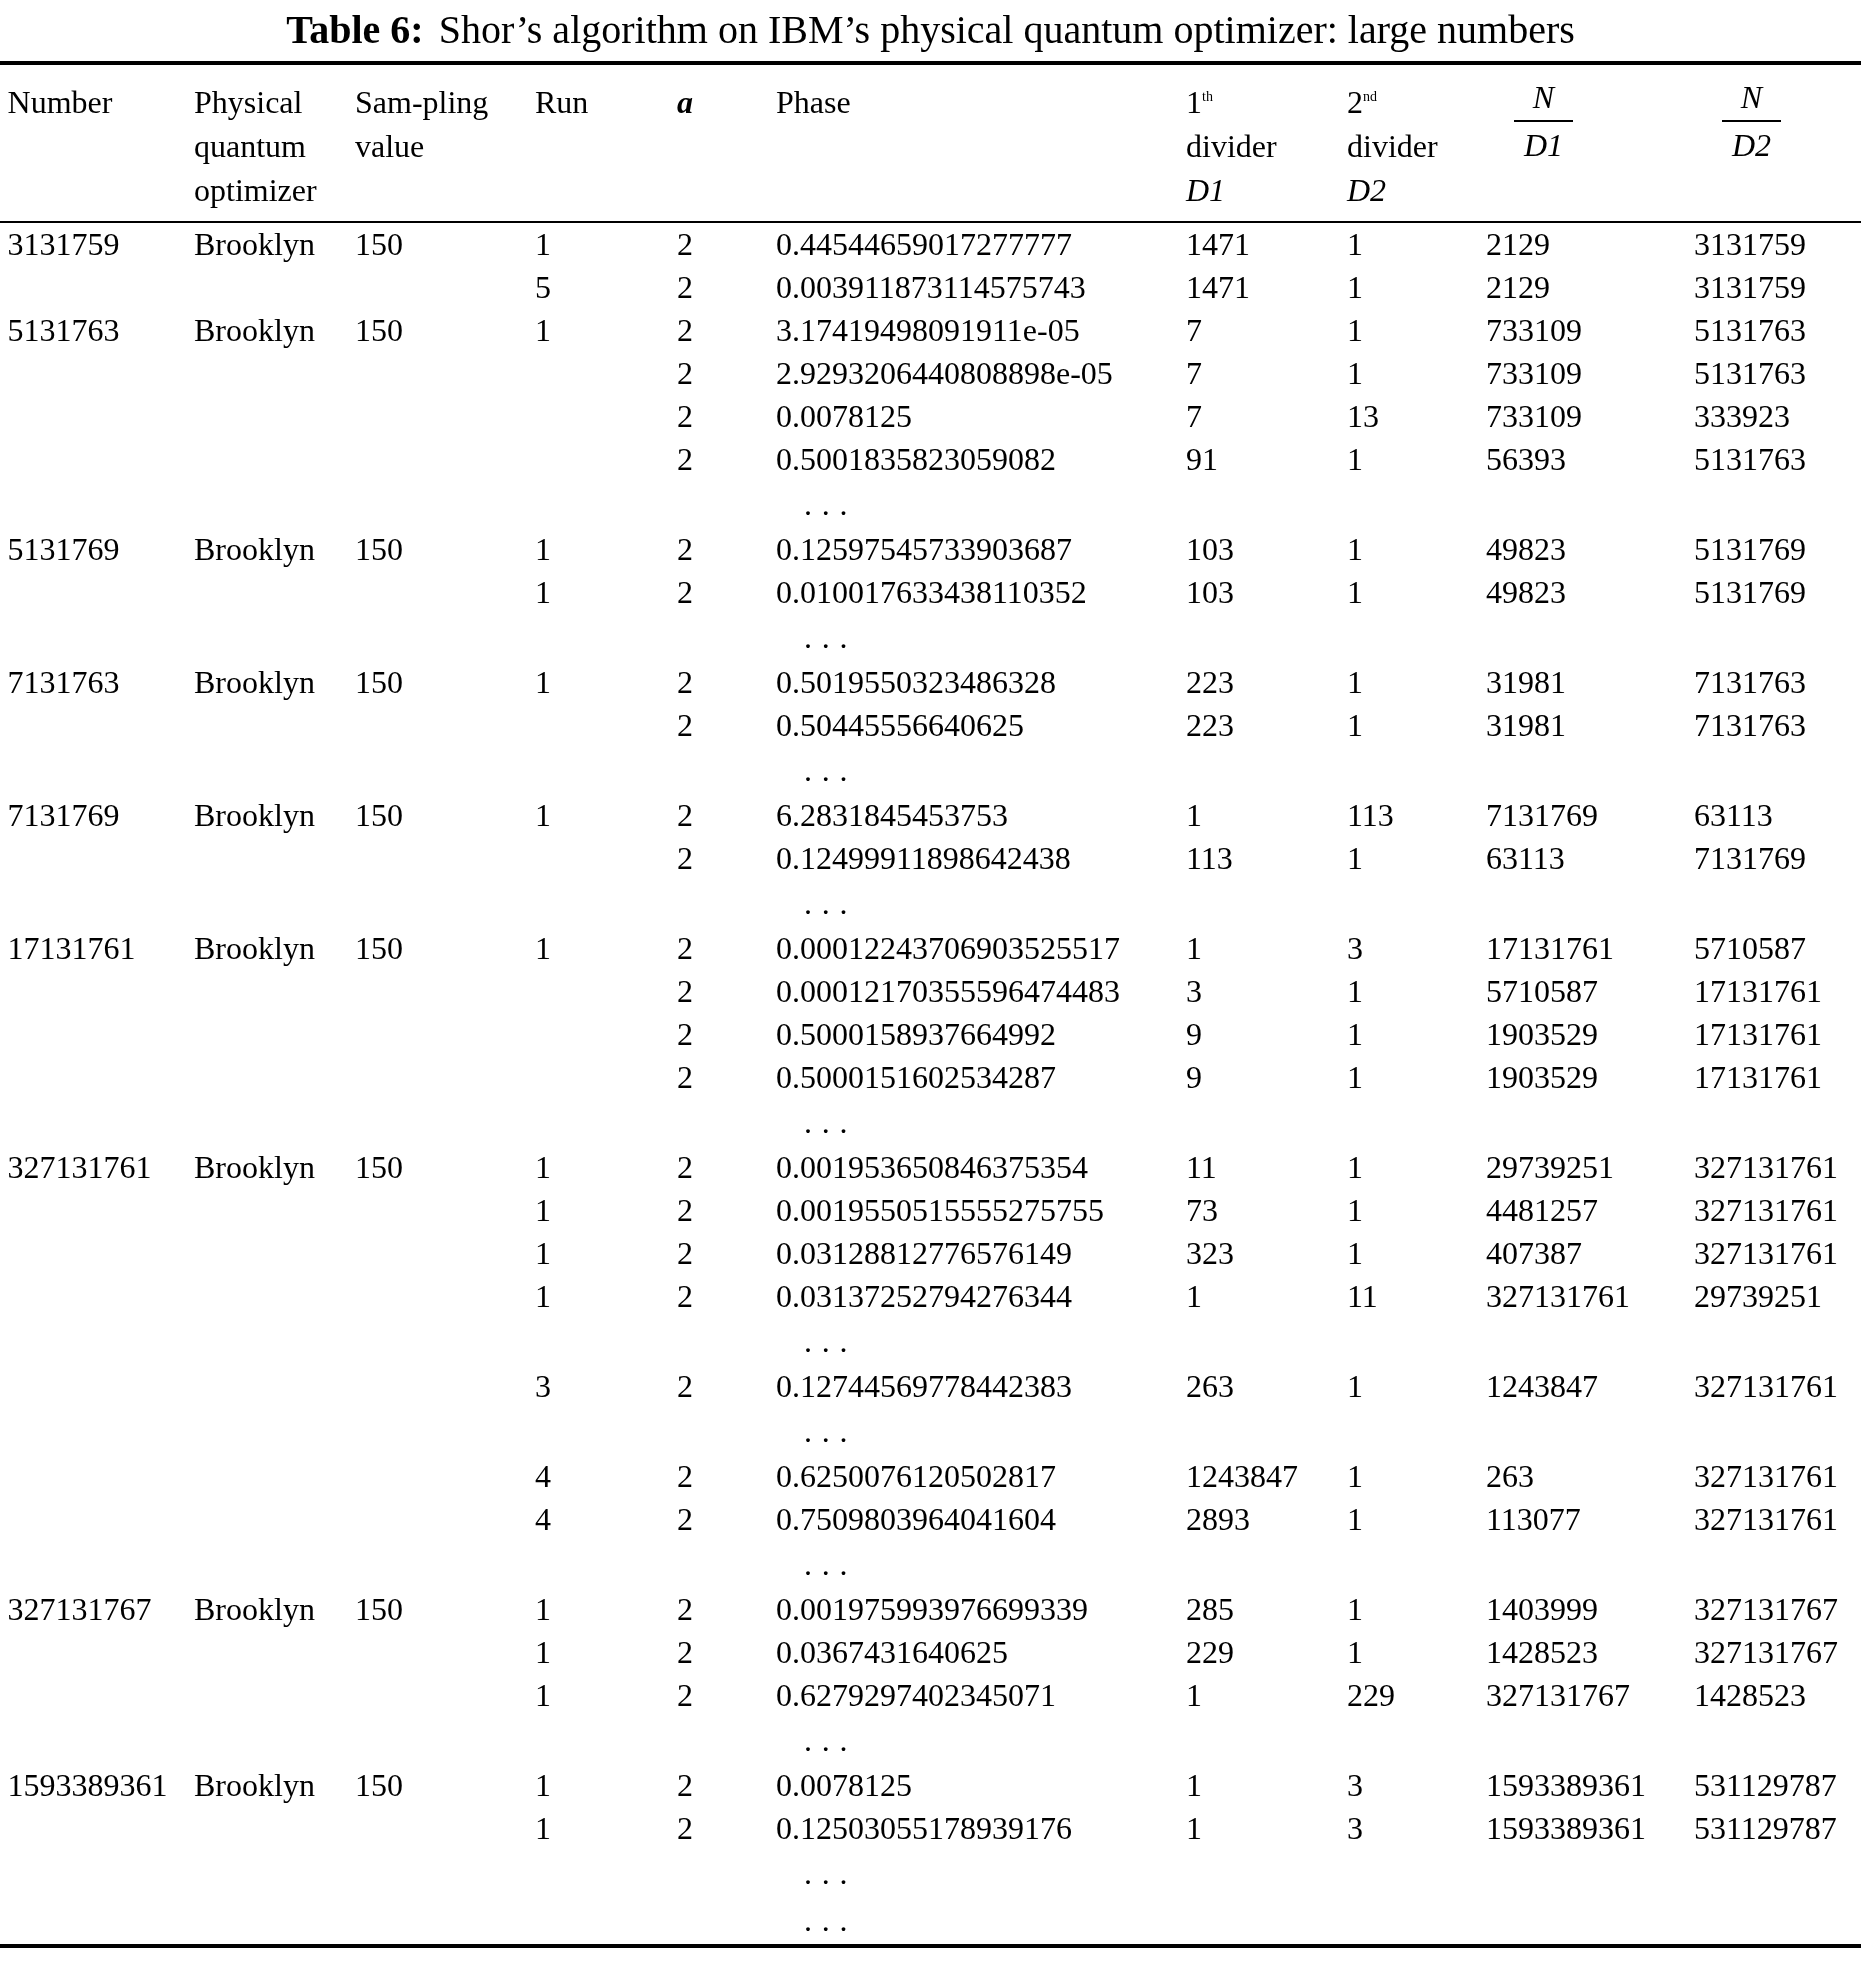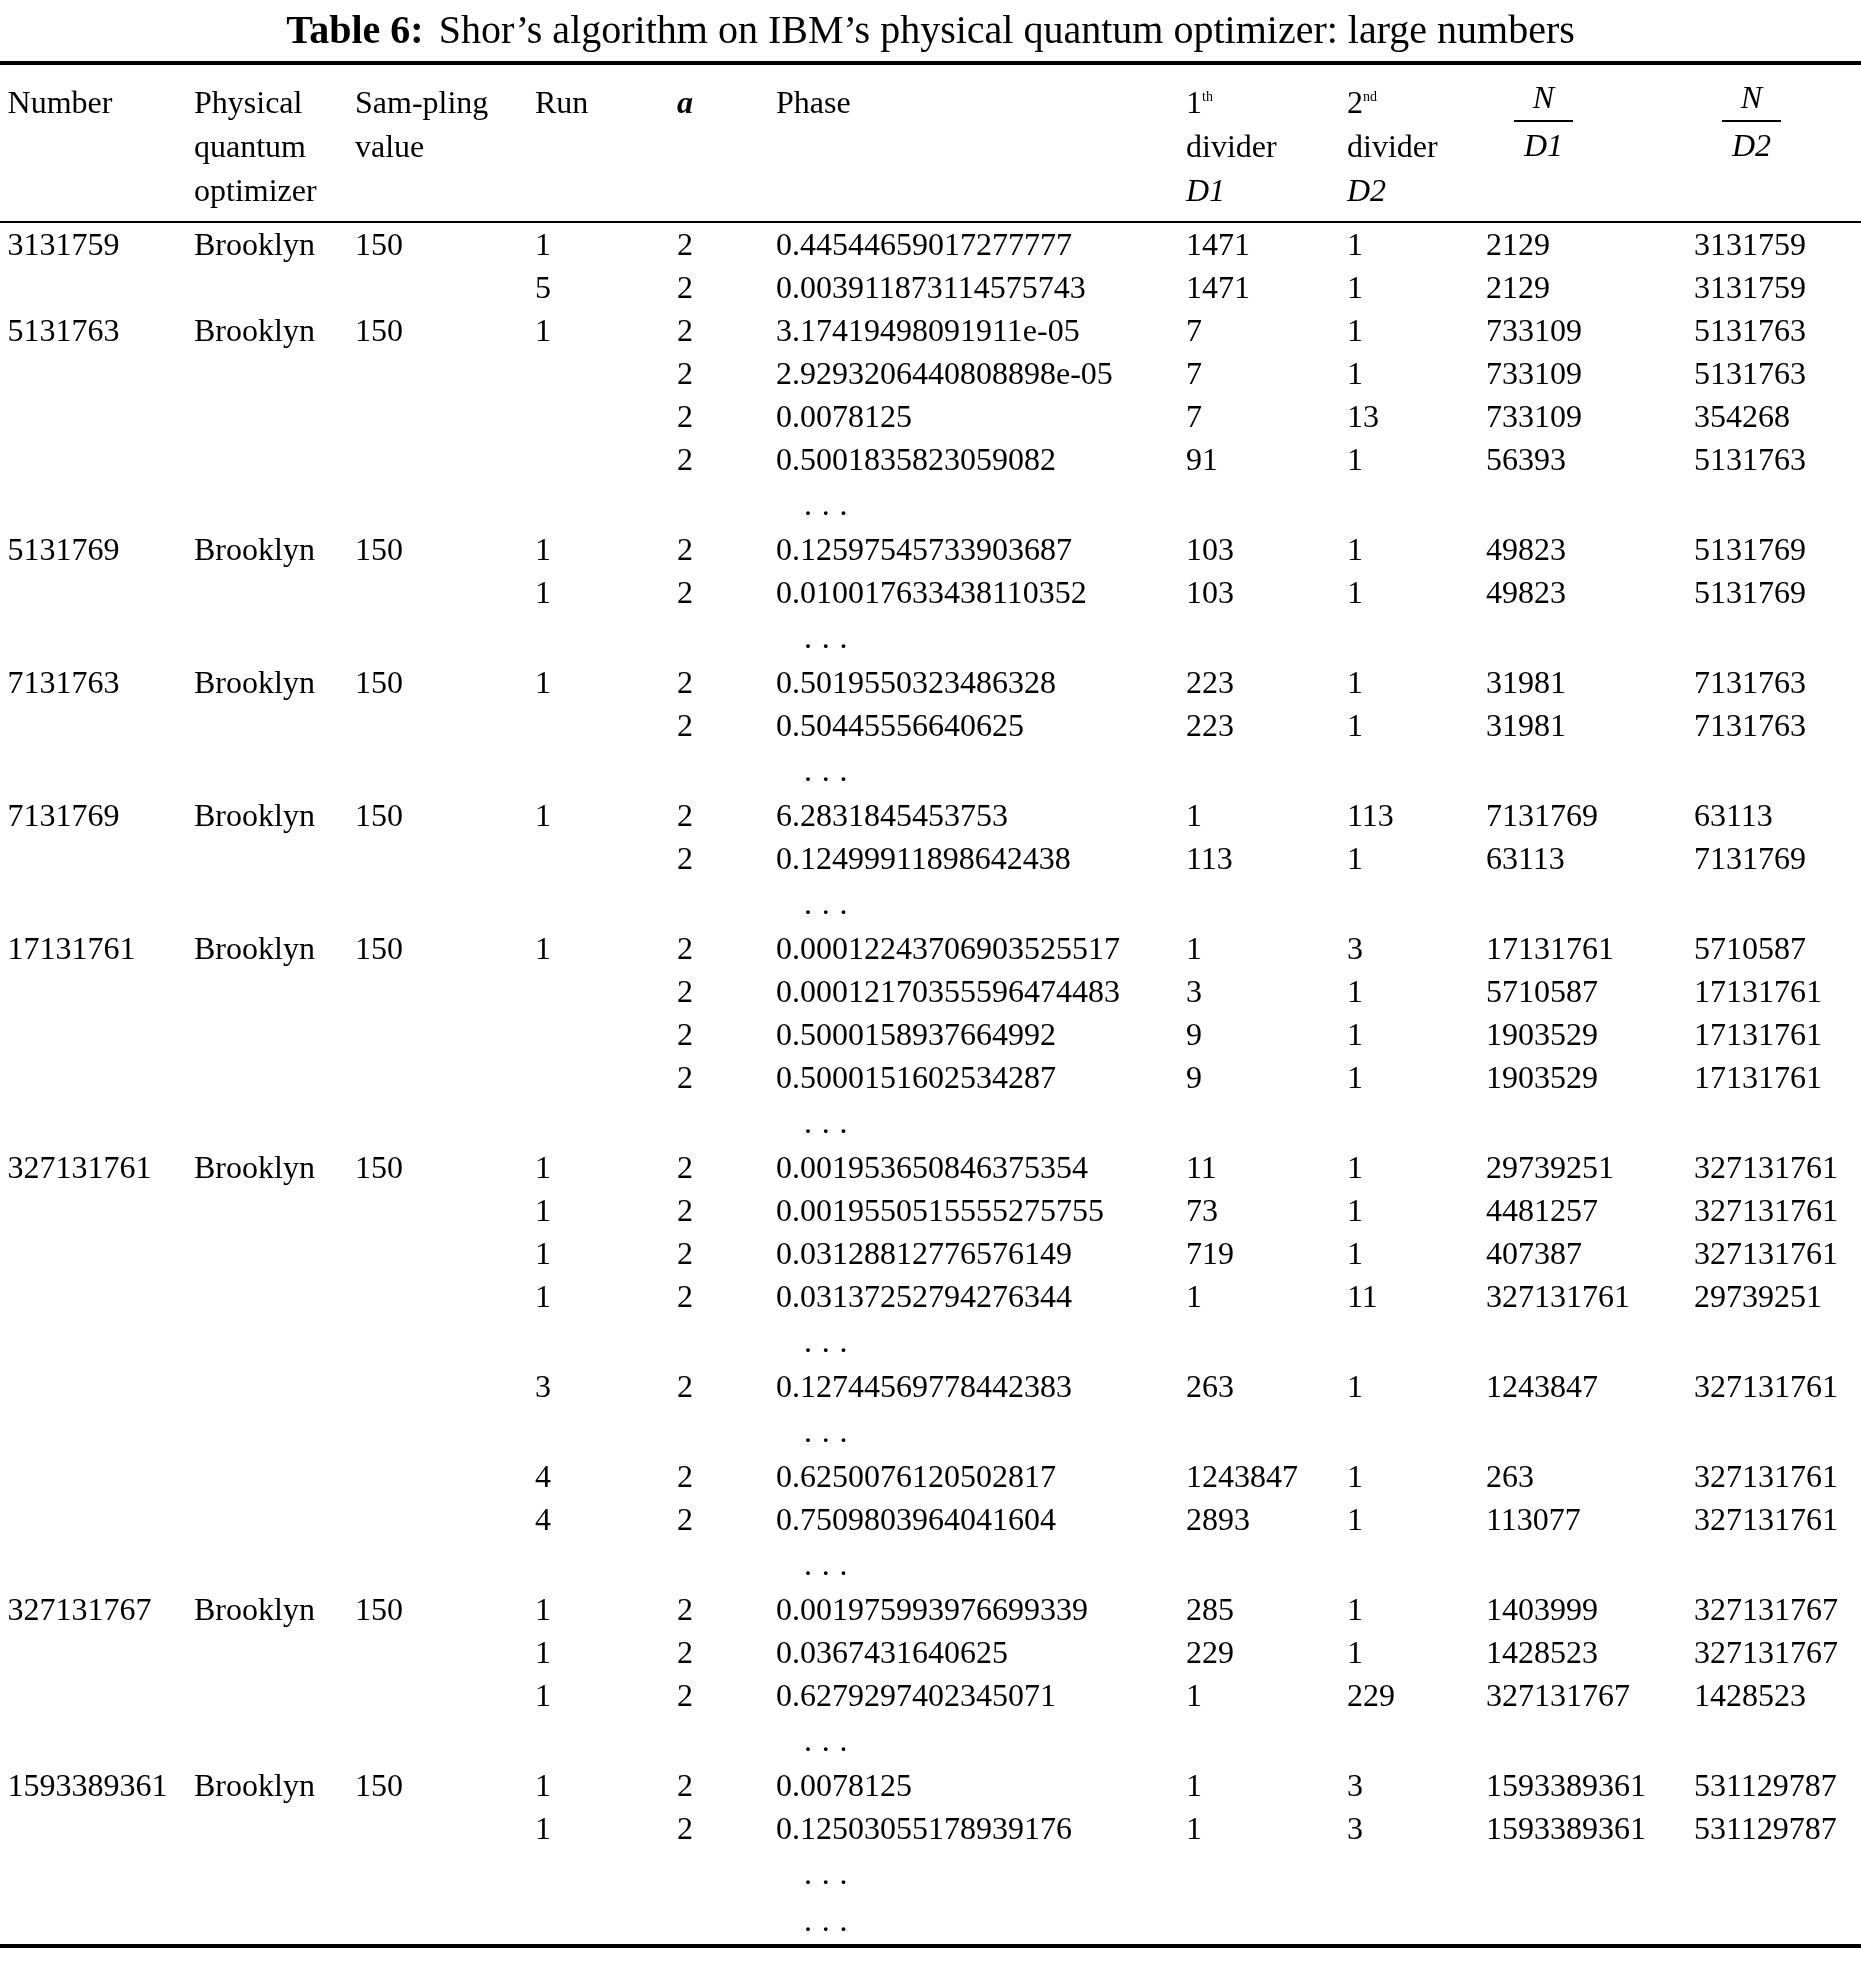--- a/index.html
+++ b/index.html
@@ -161,21 +161,21 @@
         <tr>
           <td class="col1pad"></td>
           <td></td>
           <td></td>
           <td></td>
           <td>2</td>
           <td>0.0078125</td>
           <td>7</td>
           <td>13</td>
           <td>733109</td>
-          <td>354268</td>
+          <td>333923</td>
         </tr>
         <tr>
           <td class="col1pad"></td>
           <td></td>
           <td></td>
           <td></td>
           <td>2</td>
           <td>0.5001835823059082</td>
           <td>91</td>
           <td>1</td>
@@ -386,21 +386,21 @@
           <td>4481257</td>
           <td>327131761</td>
         </tr>
         <tr>
           <td class="col1pad"></td>
           <td></td>
           <td></td>
           <td>1</td>
           <td>2</td>
           <td>0.03128812776576149</td>
-          <td>719</td>
+          <td>323</td>
           <td>1</td>
           <td>407387</td>
           <td>327131761</td>
         </tr>
         <tr>
           <td class="col1pad"></td>
           <td></td>
           <td></td>
           <td>1</td>
           <td>2</td>

